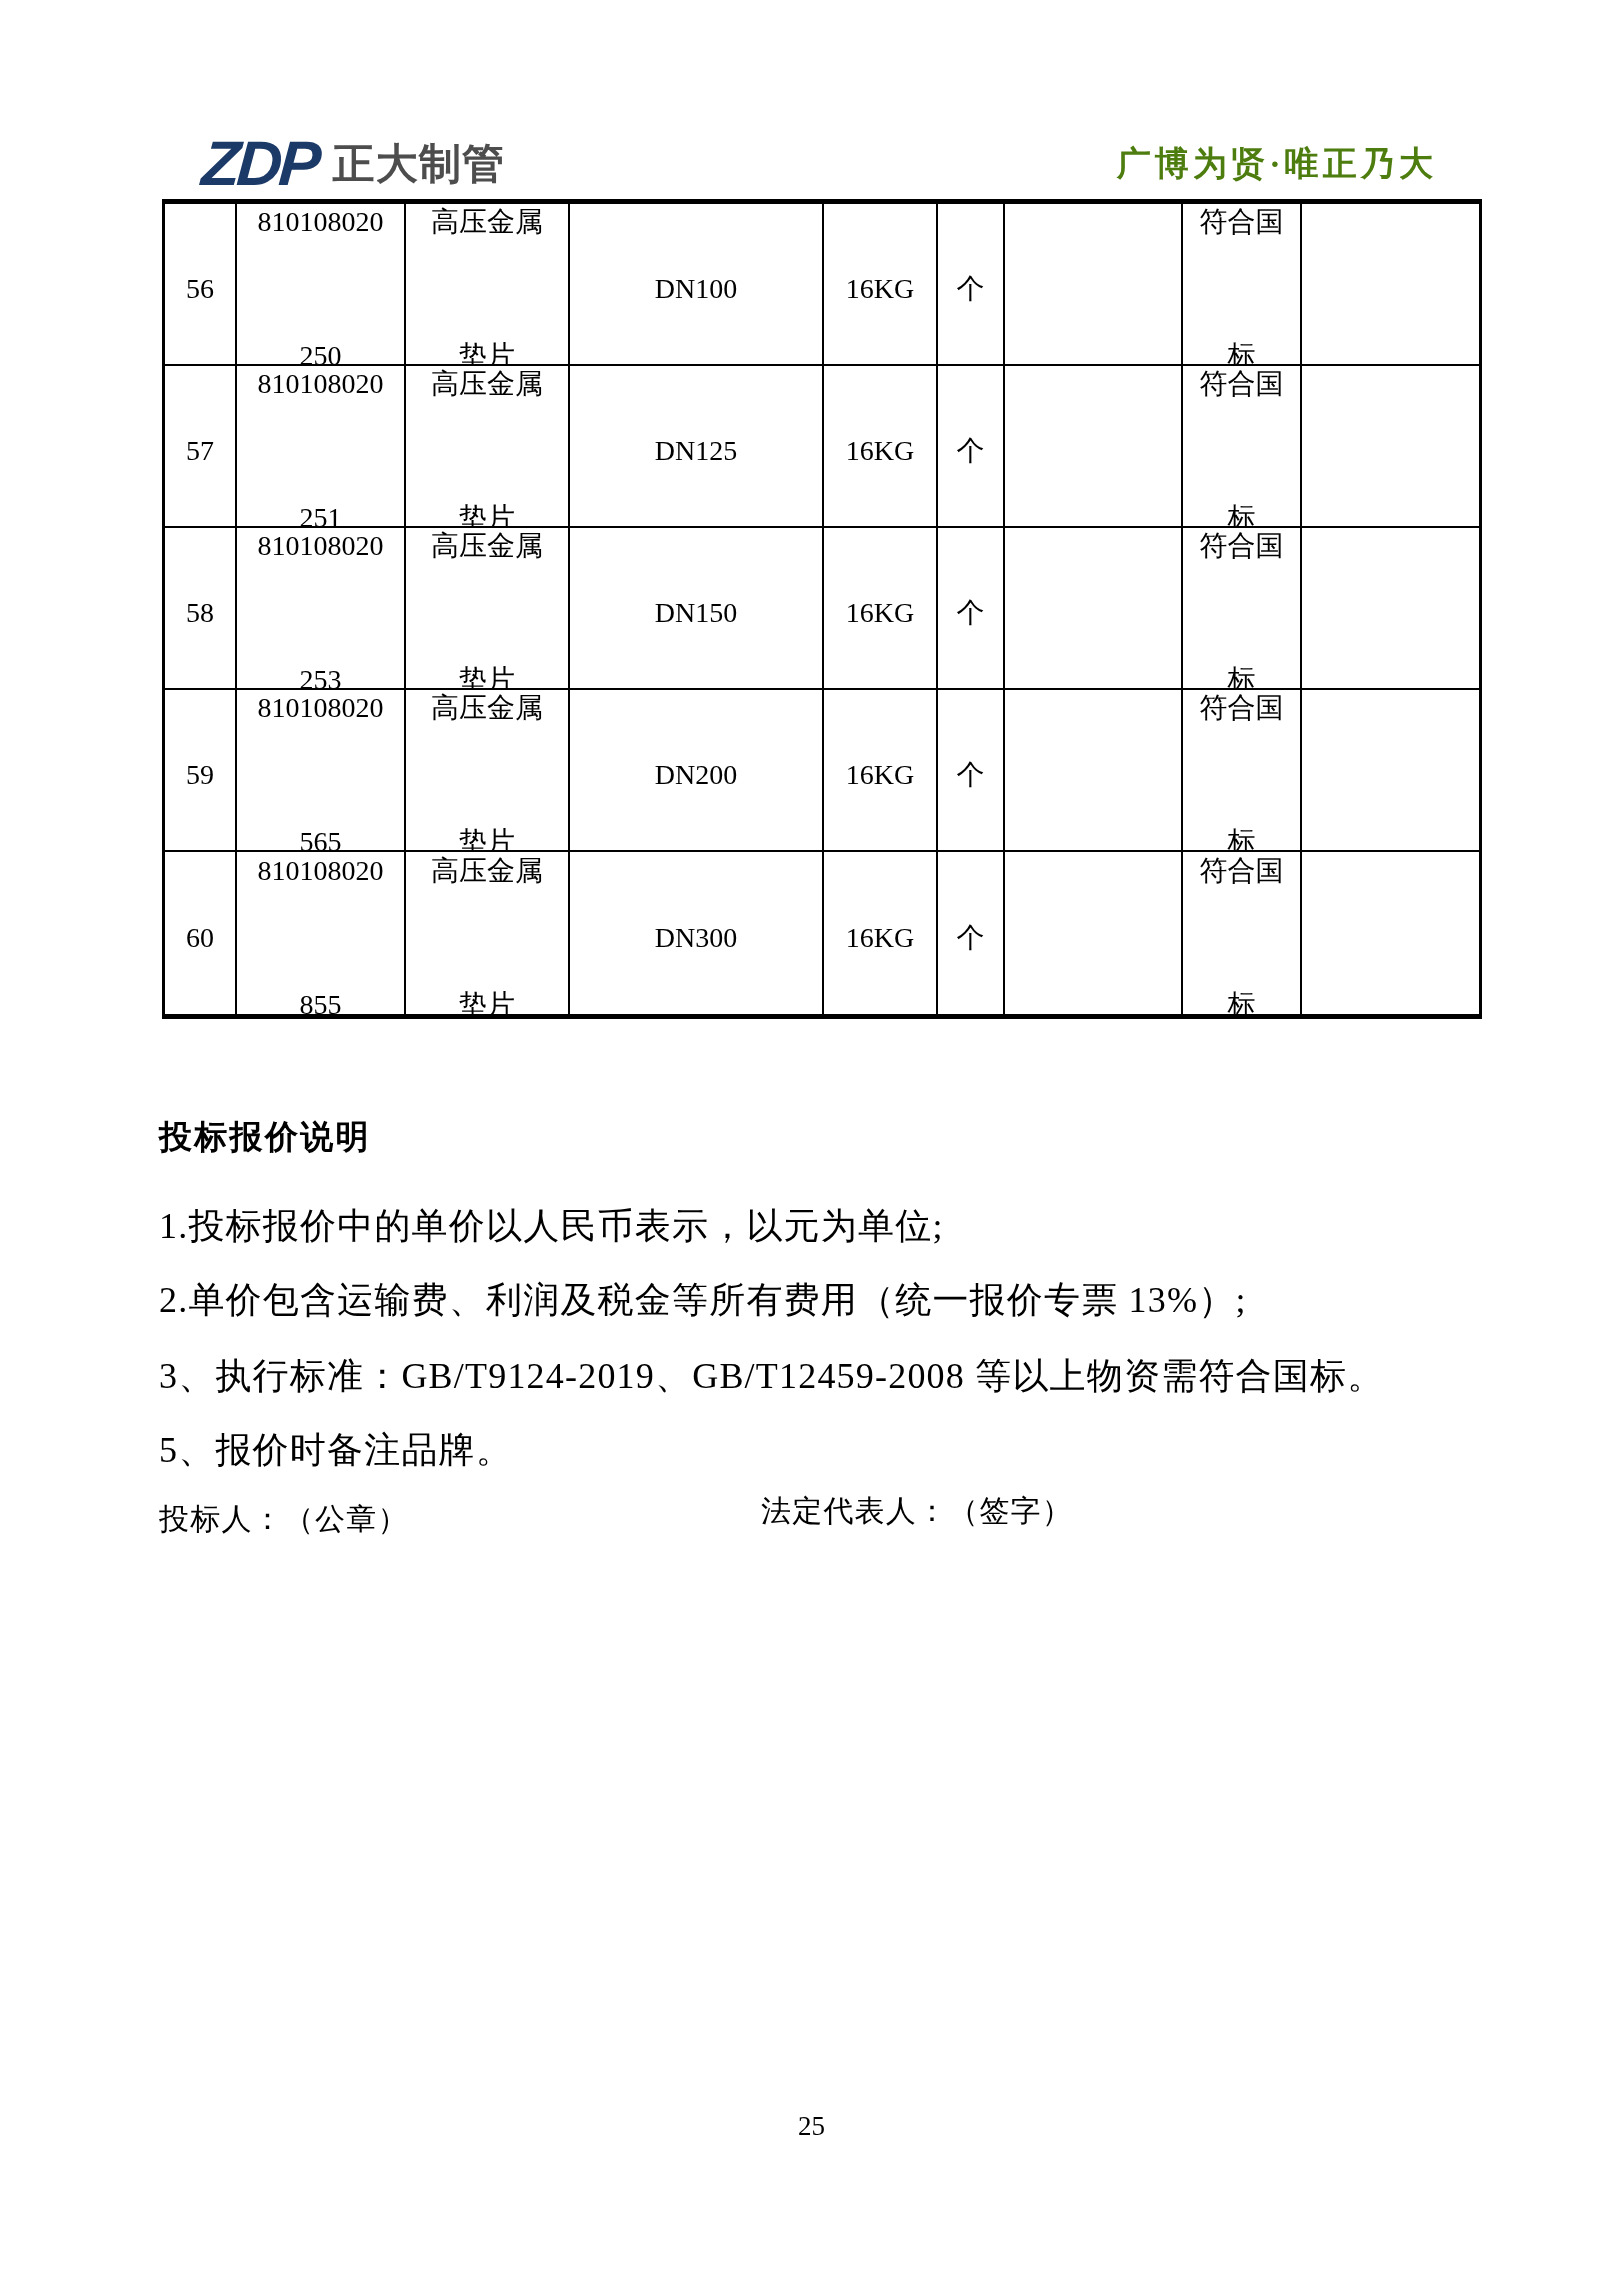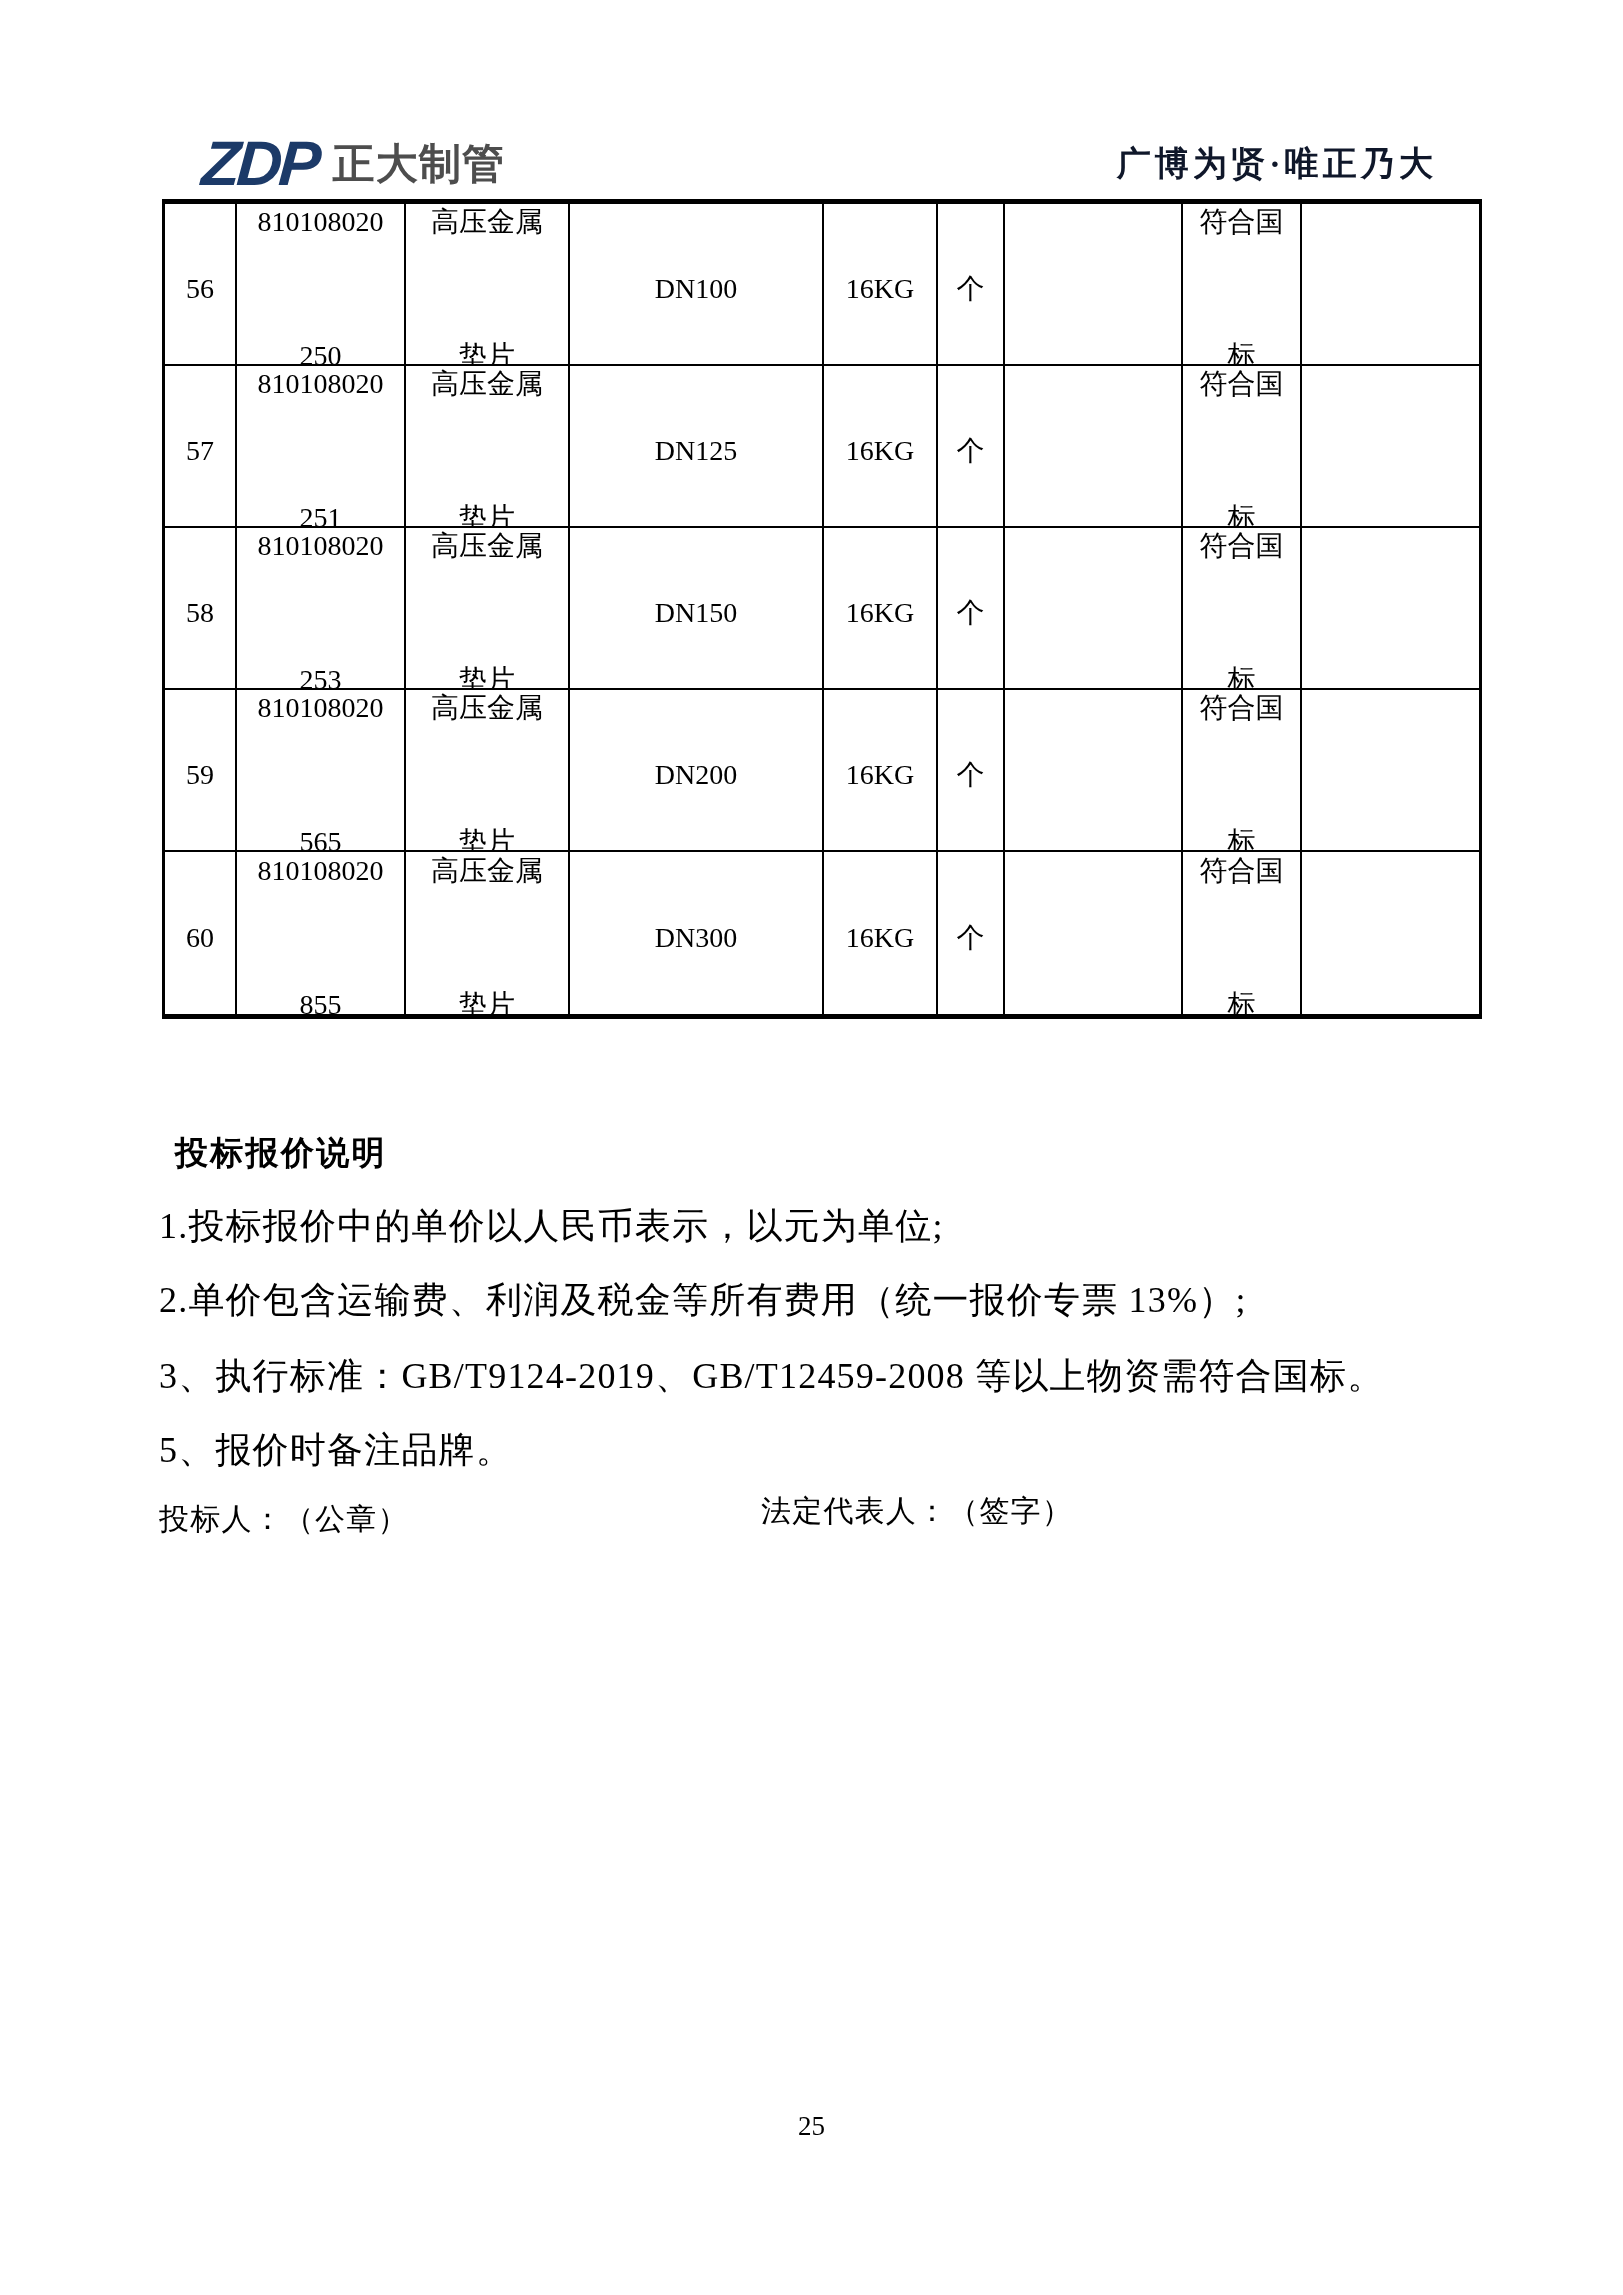--- a/index.html
+++ b/index.html
@@ -47,21 +47,21 @@
     gap:106px;
     padding-top:10.5px;box-sizing:border-box;
     font-size:28px;line-height:1;
     overflow:hidden;white-space:nowrap;
   }
   .cell:nth-child(9n){border-right:none;}
   .cell:nth-last-child(-n+9){border-bottom:none;}
   
   .notes-title{
     position:absolute;left:159px;top:1115px;
-    font-size:33px;font-weight:bold;letter-spacing:2.3px;margin:16px;
+    font-size:33px;font-weight:bold;letter-spacing:2.3px;margin:0;
   }
   .note-line{
     position:absolute;left:159px;margin:0;
     font-size:36px;letter-spacing:1.2px;white-space:nowrap;
   }
   .n1{top:1202px;} .n2{top:1276px;} .n3{top:1352px;} .n4{top:1426px;}
   .sign-row{
     position:absolute;left:159px;top:1491px;width:1309px;height:35px;
     font-size:30px;letter-spacing:1.2px;white-space:nowrap;
   }
@@ -76,21 +76,21 @@
 </head>
 <body>
 
 <div class="page">
 
   <div class="logo">
     <span class="zdp" style="color: rgb(28, 58, 104);">ZDP</span>
     <span class="zh" style="color: rgb(77, 77, 77);">正大制管</span>
   </div>
 
-  <div class="slogan" style="color: #0f172a;">广博为贤·唯正乃大</div>
+  <div class="slogan" style="color: #4d7c0f;">广博为贤·唯正乃大</div>
 
   <div class="materials-table">
       <div class="cell">
         <span>56</span>
       </div>
       <div class="cell">
         <span>810108020</span>
         <span>250</span>
       </div>
       <div class="cell">

